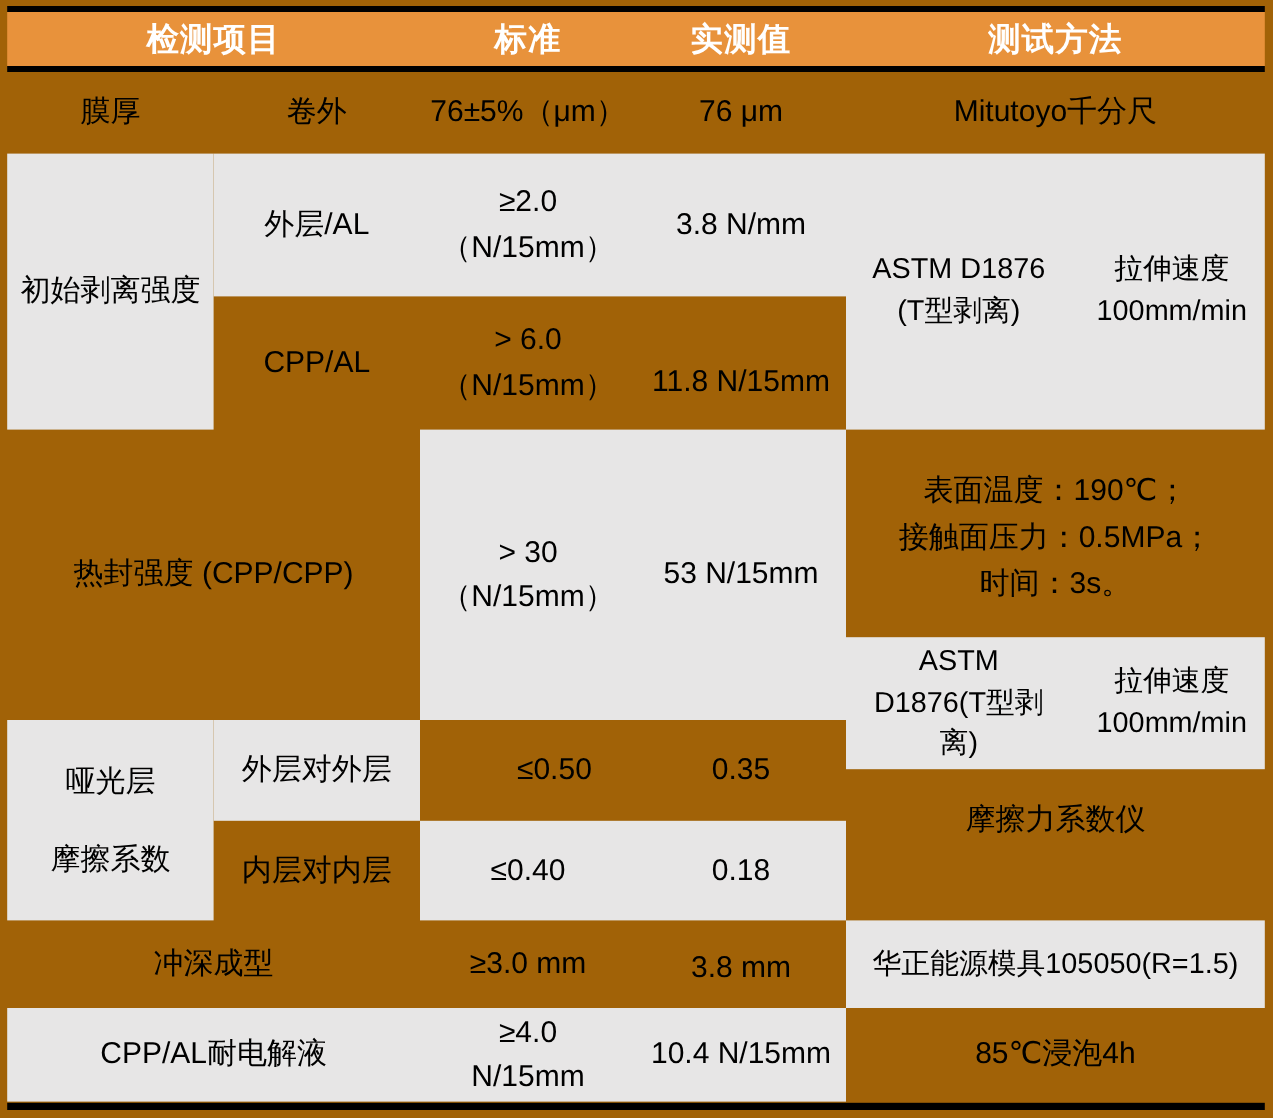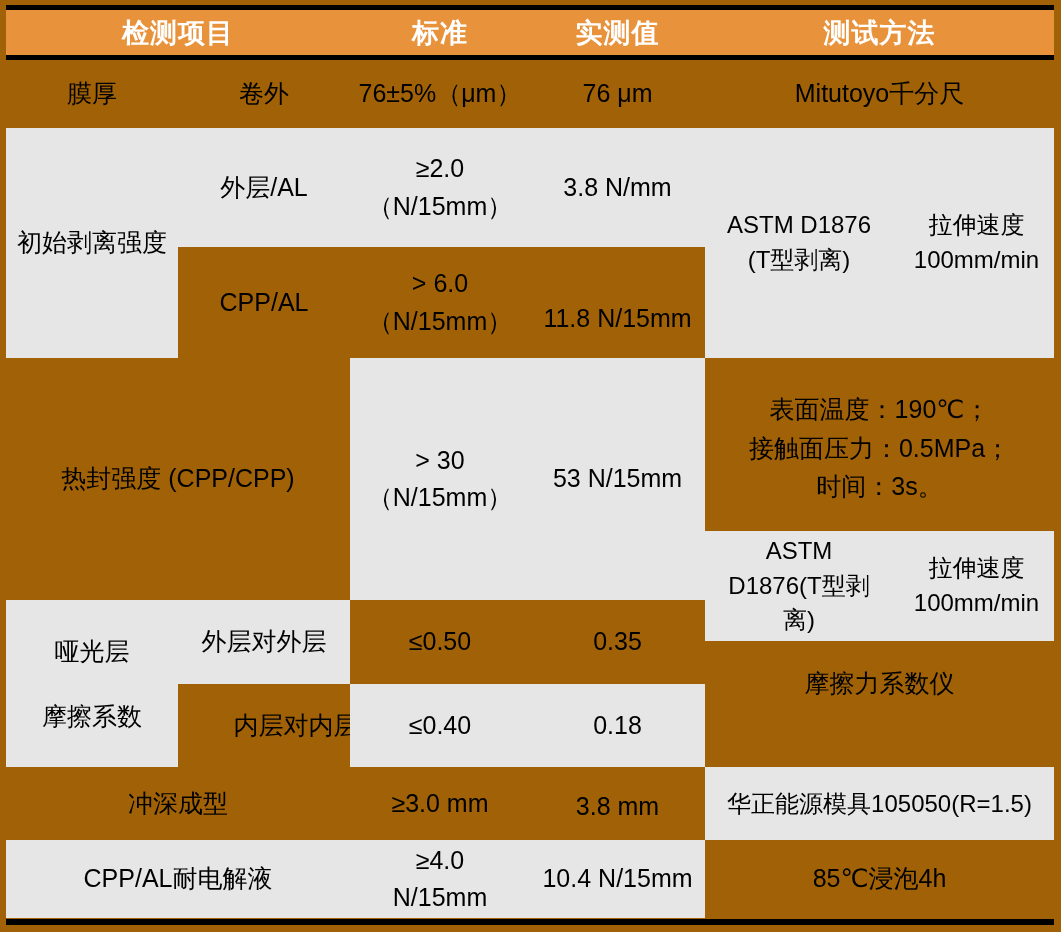--- a/index.html
+++ b/index.html
@@ -85,24 +85,24 @@
 D1876(T型剥
 离)</span>
     <span class="sub-span" style="width:155px;">拉伸速度
 100mm/min</span>
   </div>
 
   <div class="cell gray wide-gap" style="left:6px;top:600px;width:172px;height:167px;">哑光层
 摩擦系数</div>
 
   <div class="cell gray" style="left:178px;top:600px;width:172px;height:84px;">外层对外层</div>
-  <div class="cell" style="left:350px;top:600px;width:180px;height:84px;">≤0.50</div>
+  <div class="cell" style="left:350px;top:600px;width:180px;height:84px;padding-left:22px;">≤0.50</div>
   <div class="cell" style="left:530px;top:600px;width:175px;height:84px;">0.35</div>
 
-  <div class="cell" style="left:178px;top:684px;width:172px;height:83px;padding-left:32px;">内层对内层</div>
+  <div class="cell" style="left:178px;top:684px;width:172px;height:83px;">内层对内层</div>
   <div class="cell gray" style="left:350px;top:684px;width:180px;height:83px;">≤0.40</div>
   <div class="cell gray" style="left:530px;top:684px;width:175px;height:83px;">0.18</div>
 
   <div class="cell" style="left:705px;top:600px;width:349px;height:167px;">摩擦力系数仪</div>
 
   <div class="cell" style="left:6px;top:767px;width:344px;height:73px;">冲深成型</div>
   <div class="cell" style="left:350px;top:767px;width:180px;height:73px;">≥3.0 mm</div>
   <div class="cell" style="left:530px;top:767px;width:175px;height:80px;">3.8 mm</div>
   <div class="cell gray small" style="left:705px;top:767px;width:349px;height:73px;">华正能源模具105050(R=1.5)</div>
 

